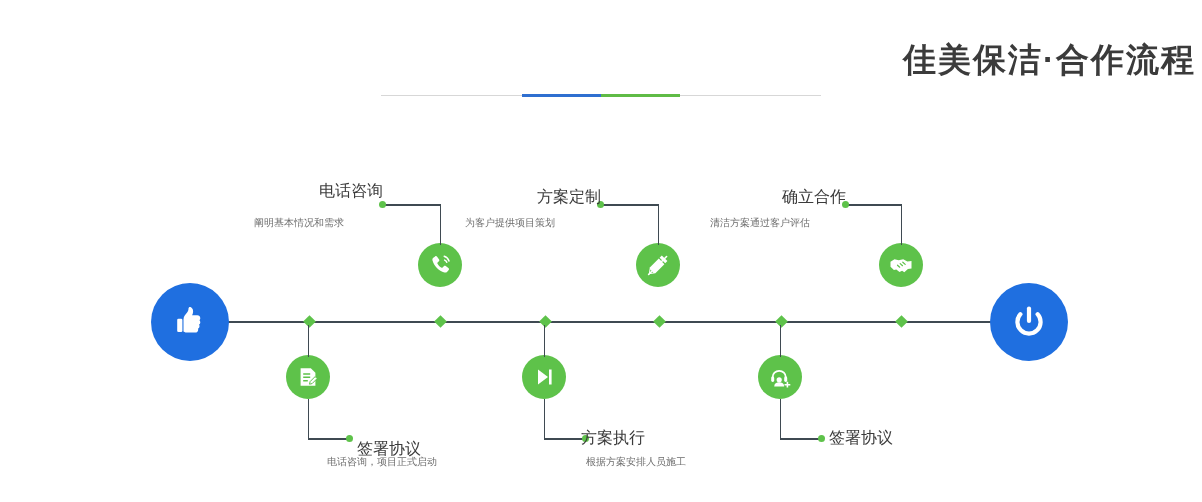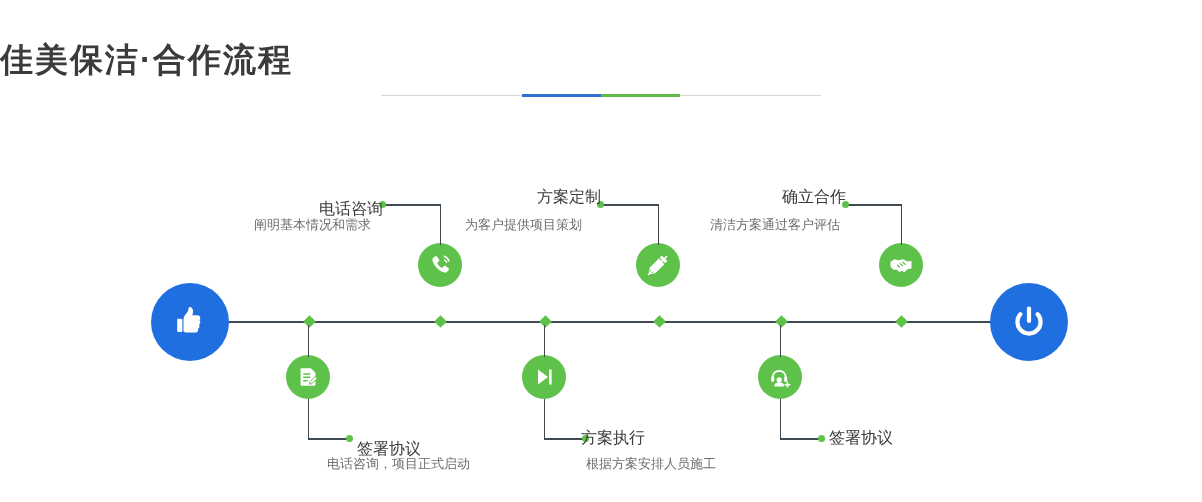--- a/index.html
+++ b/index.html
@@ -18,21 +18,21 @@
     width: 1202px;
     height: 502px;
   }
 
   
   .title {
     position: absolute;
     top: 38px;
     left: 0;
     width: 1196px;
-    text-align: left;
+    text-align: right;
     font-size: 33px;
     font-weight: bold;
     color: #3b3b3b;
     letter-spacing: 2px;
   }
   .rule-wrap {
     position: absolute;
     top: 94px;
     left: 0;
     width: 1202px;
@@ -140,21 +140,21 @@
 
   
   .lbl-title {
     position: absolute;
     font-size: 16px;
     color: #3b3b3b;
     white-space: nowrap;
   }
   .lbl-desc {
     position: absolute;
-    font-size: 13px;
+    font-size: 10px;
     color: #6d6d6d;
     white-space: nowrap;
   }
 </style>
 </head>
 <body>
 
 <div id="canvas">
 
   <div class="title">佳美保洁·合作流程</div>
@@ -197,21 +197,21 @@
         <path fill="#ffffff" d="M8.1 4.4c.6-.5 1.5-.4 2 .3l2 2.7c.4.6.3 1.4-.2 1.9l-1.3 1.2c-.3.3-.4.7-.2 1 .9 1.8 2.4 3.3 4.2 4.2.4.2.8.1 1-.2l1.2-1.3c.5-.5 1.3-.6 1.9-.2l2.7 2c.7.5.8 1.4.3 2l-1.5 1.7c-.7.8-1.8 1.1-2.8.8-2.9-.8-5.4-2.3-7.5-4.4-2.1-2.1-3.6-4.6-4.4-7.5-.3-1 0-2.1.8-2.8L8.1 4.4z"></path>
         <path fill="none" stroke="#ffffff" stroke-width="1.5" stroke-linecap="round" d="M17.2 4.2a7.4 7.4 0 0 1 4.8 4.8"></path>
         <path fill="none" stroke="#ffffff" stroke-width="1.5" stroke-linecap="round" d="M17.6 8.1a3.6 3.6 0 0 1 2.2 2.2"></path>
       </svg>
     </span>
   </div>
   <div class="vline" style="left:439.5px; top:213px; height:32px"></div>
   <div class="hline" style="left:382px;  top:204px; width:58px"></div>
   <div class="vline" style="left:439.5px; top:204px; height:10px"></div>
   <div class="dot" style="left:379px;  top:201px"></div>
-  <div class="lbl-title" style="left:319px; top:199px">电话咨询</div>
+  <div class="lbl-title" style="left:319px; top:181px">电话咨询</div>
   <div class="lbl-desc" style="left:254px; top:216px">阐明基本情况和需求</div>
 
   <div class="node" style="left:286px; top:355px">
     <span>
       <svg width="24" height="24" viewBox="0 0 24 24" aria-hidden="true">
         <path fill="#ffffff" d="M4.6 3.2h10.2l4.6 4.6v12.9H4.6z"></path>
         <path fill="#5ec24a" d="M7.2 8.3h7v1.5h-7zM7.2 11.6h7v1.5h-7zM7.2 14.9h4.6v1.5H7.2z"></path>
         <path fill="#ffffff" stroke="#5ec24a" stroke-width="1" d="M14.1 16.6l5-5 2 2-5 5-2.6.6z"></path>
       </svg>
     </span>

